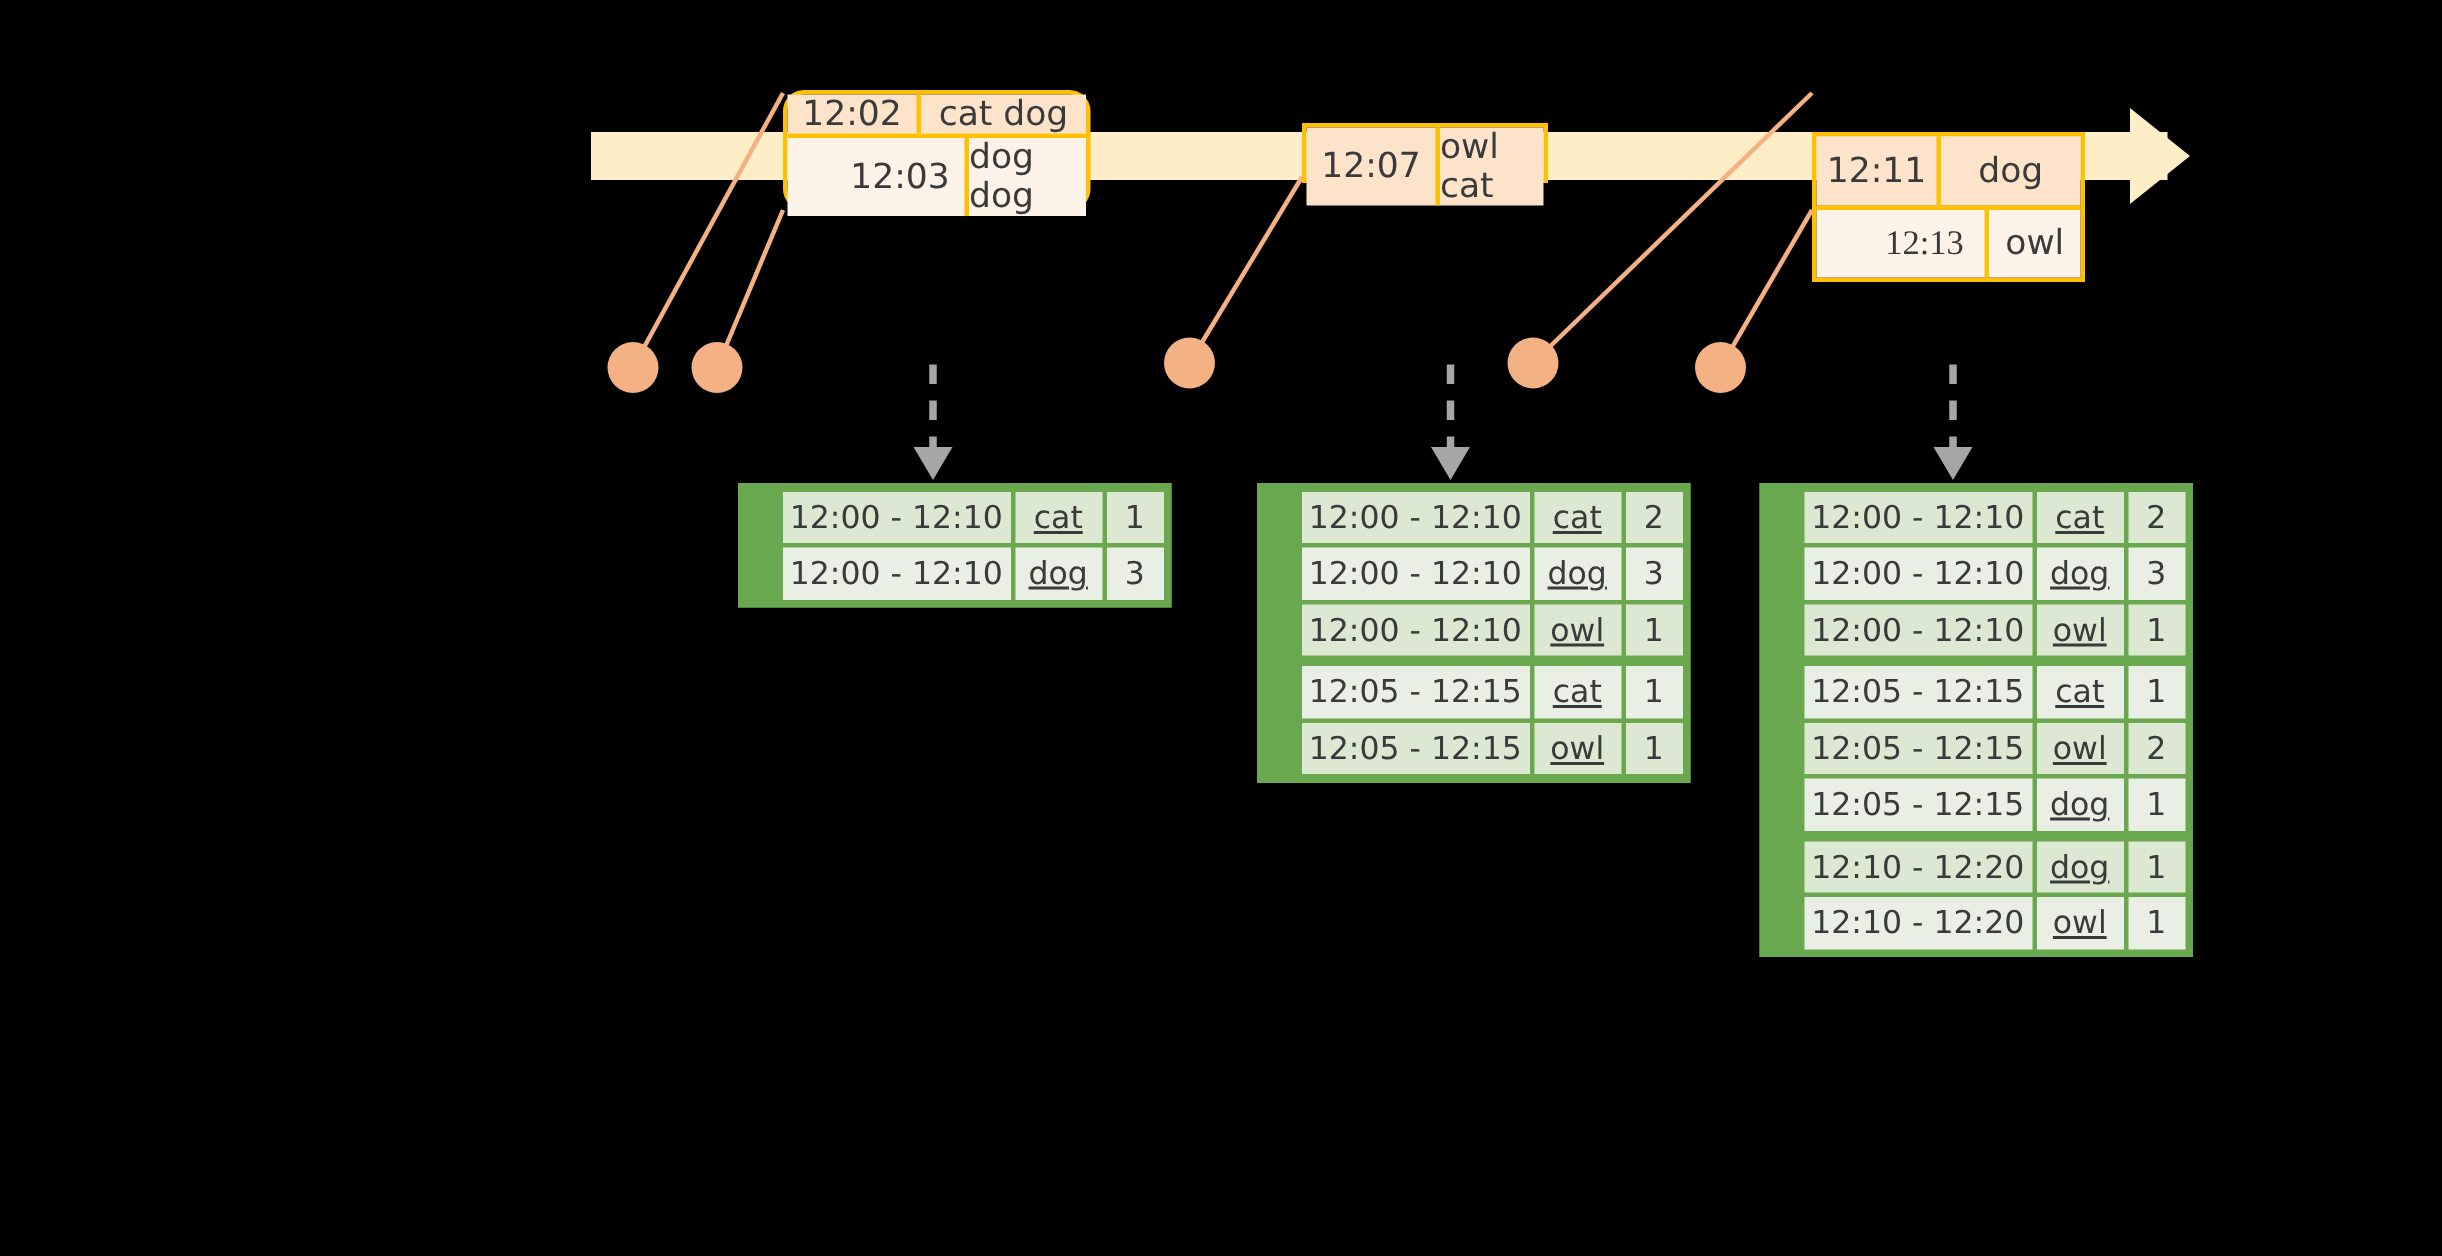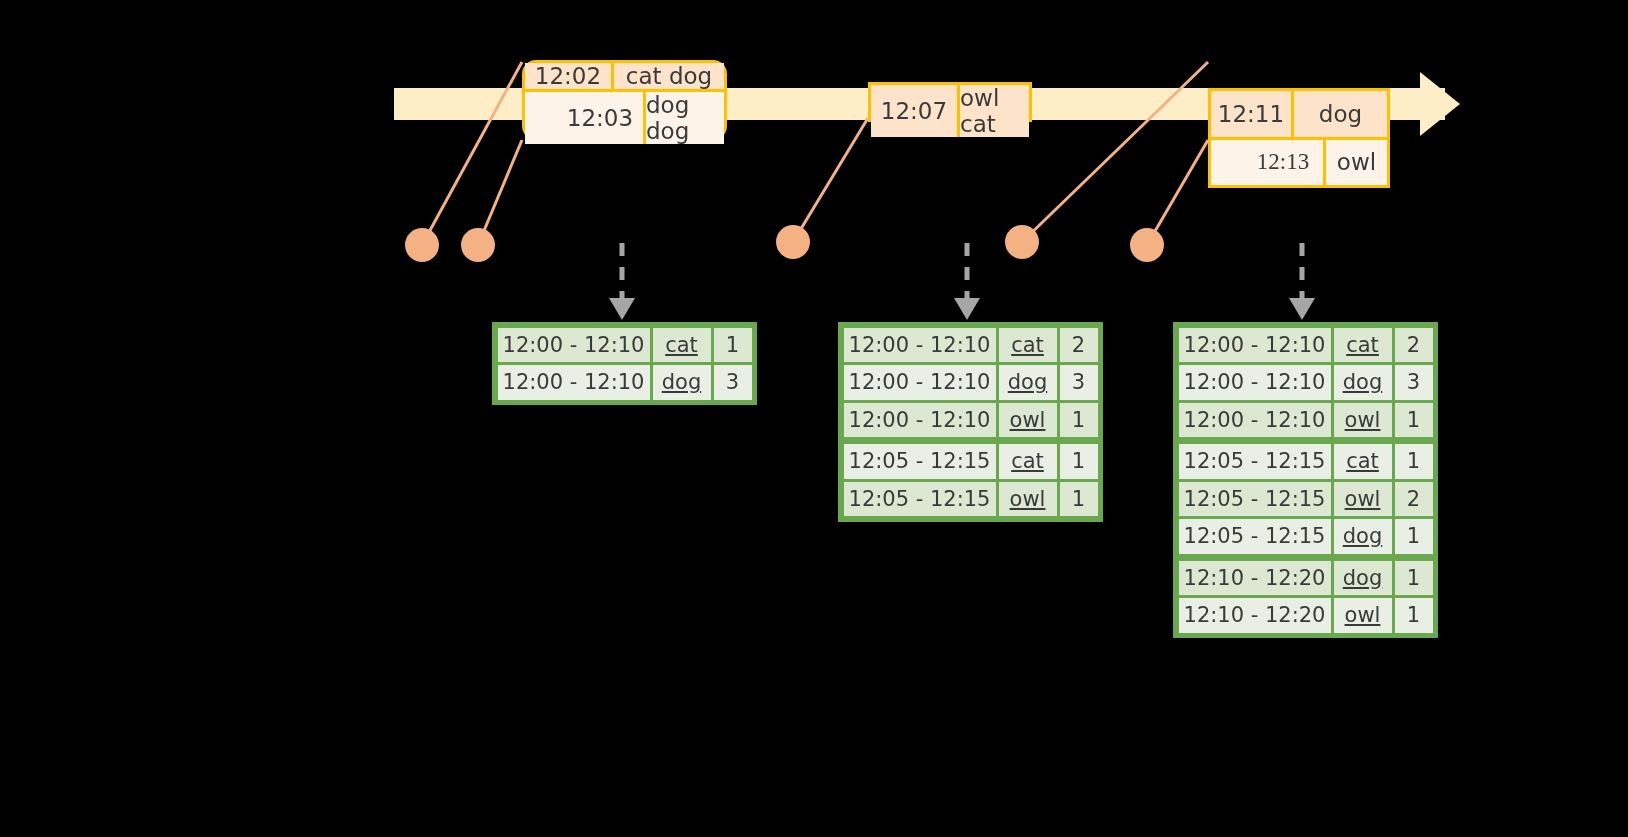--- a/index.html
+++ b/index.html
@@ -33,21 +33,21 @@
   .ev-shade-light{background:#fdf3e8;padding-left:32px;}
 
   
   .agg-table{
     position:absolute;
     border:4px solid #6aa84f;
     box-sizing:border-box;
     display:flex;flex-direction:column;
     background:#6aa84f;
   }
-  .agg-row{display:flex;height:37.5px;}
+  .agg-row{display:flex;height:37.5px;margin-left:24px;}
   .agg-cell{
     display:flex;align-items:center;justify-content:center;
     font-size:21px;color:#3a3a3a;
     box-sizing:border-box;
     margin:1.5px;
   }
   .agg-window{width:152px;}
   .agg-key{width:58px;text-decoration:underline;}
   .agg-count{width:38px;}
   .shade-a .agg-cell{background:#dde8d2;}

